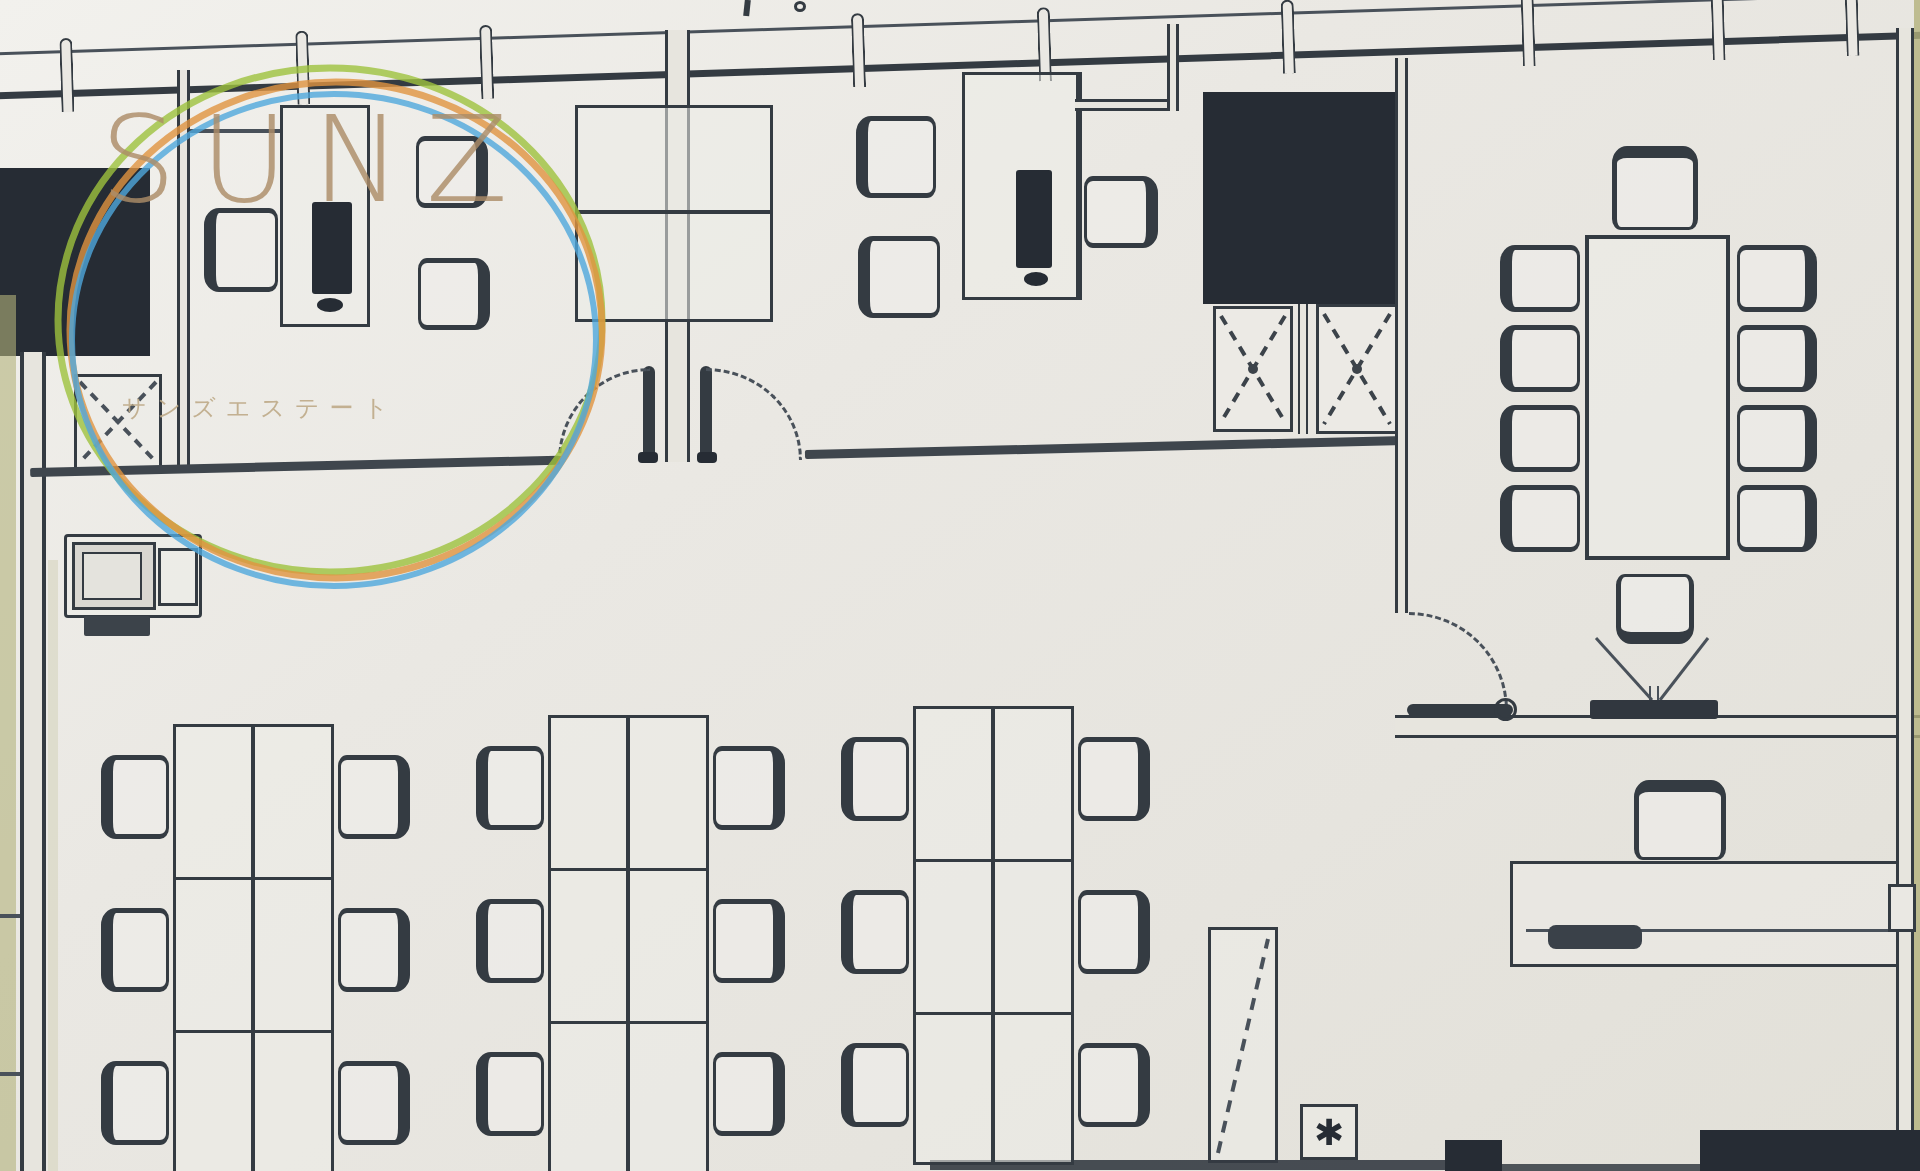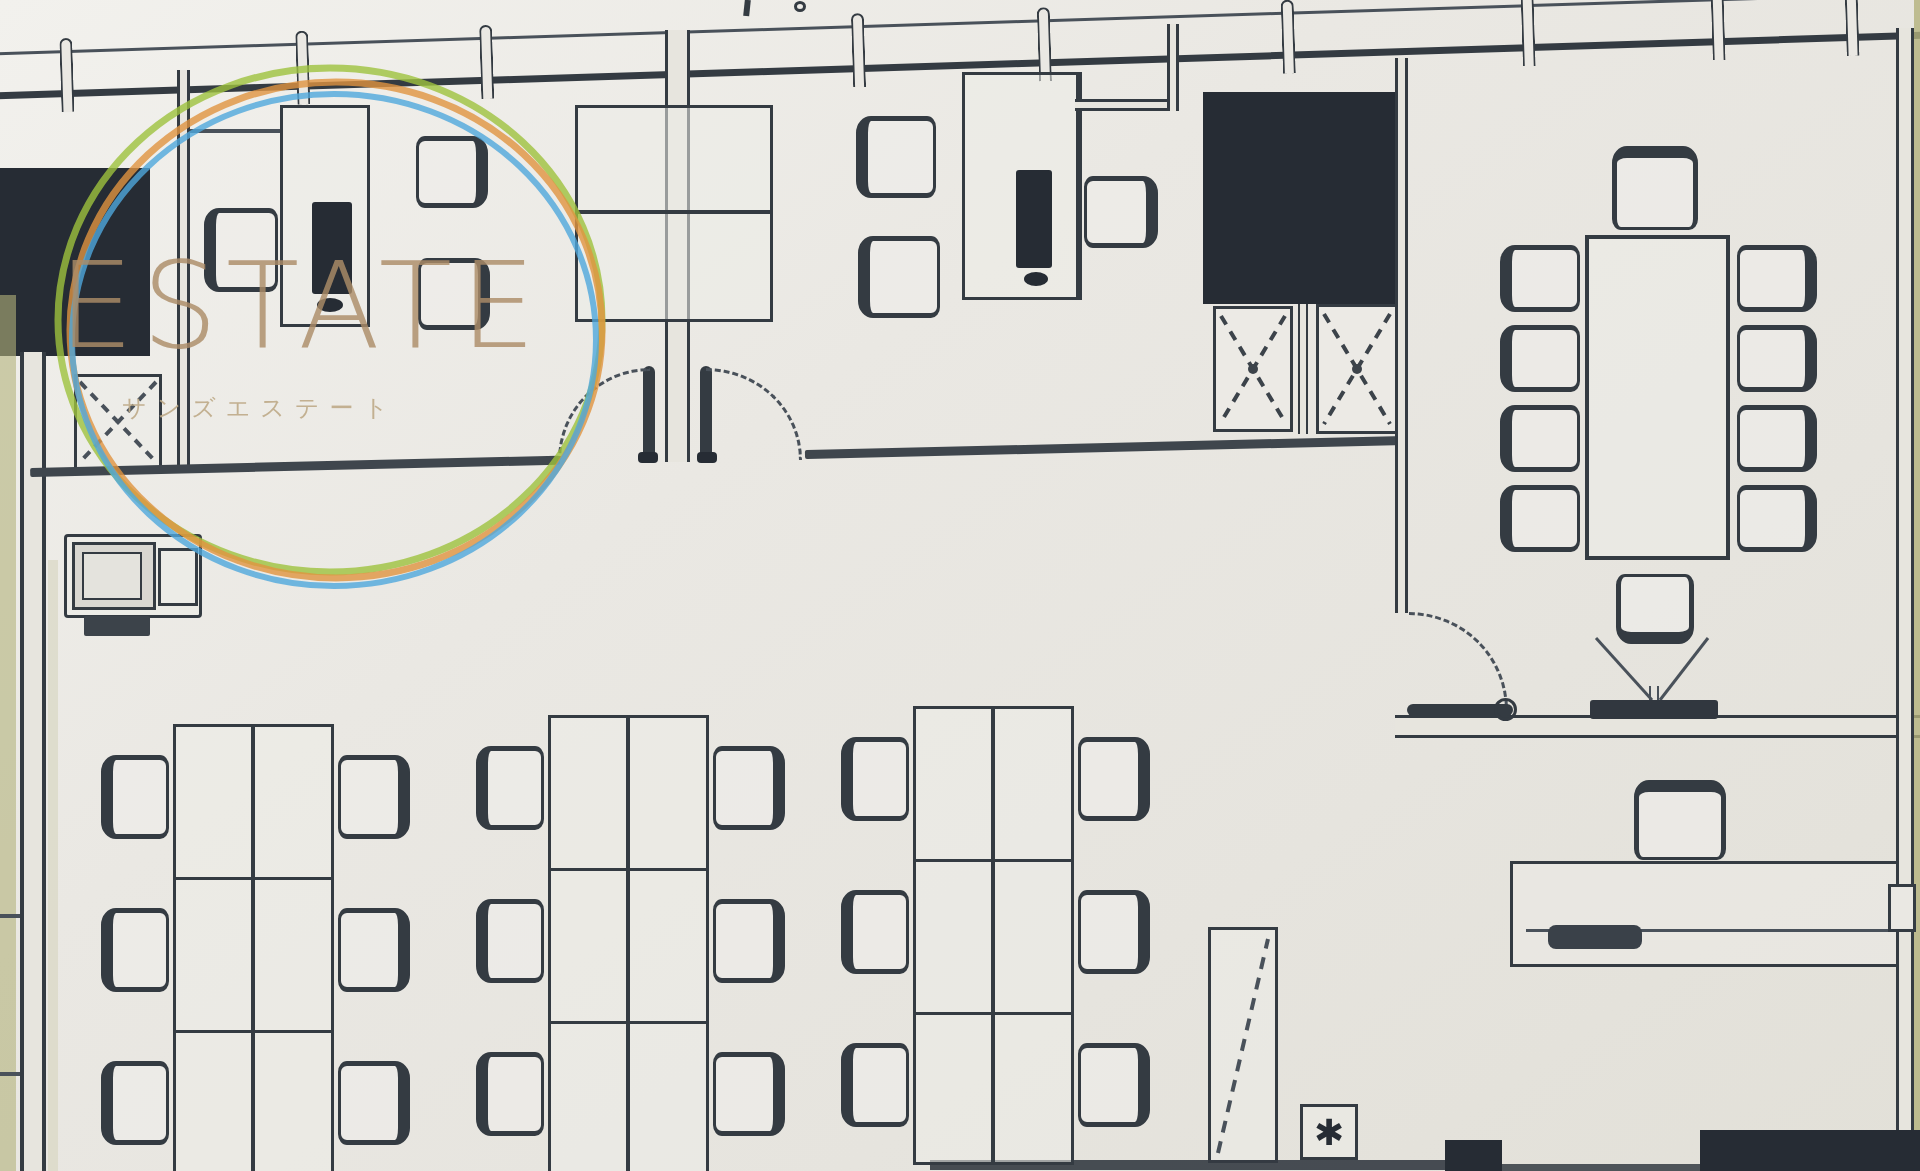--- a/index.html
+++ b/index.html
@@ -216,16 +216,16 @@
         <div class="chair ch-l" style="left:1078px;top:1043px;width:72px;height:84px;"></div>
       </div>
   </div>
 
   <div id="watermark">
     <svg width="1920" height="1171" viewBox="0 0 1920 1171" style="left:0;top:0;">
       <ellipse cx="330" cy="320" rx="272" ry="252" fill="none" stroke="#9ec23d" stroke-width="7" opacity="0.8"></ellipse>
       <ellipse cx="336" cy="330" rx="266" ry="248" fill="none" stroke="#e09340" stroke-width="7" opacity="0.8"></ellipse>
       <ellipse cx="334" cy="340" rx="262" ry="246" fill="none" stroke="#4fa8dc" stroke-width="6" opacity="0.8"></ellipse>
     </svg>
-    <div class="wm-txt" style="left:58px;top:246px;font-size:120px;letter-spacing:8px;">ESTATE</div>
+    <div class="wm-txt" style="left:100px;top:100px;font-size:120px;letter-spacing:24px;">SUNZ</div>
     <div class="wm-kana" style="left:122px;top:392px;font-size:24px;letter-spacing:10px;">サンズエステート</div>
   </div>
 </div>
 
 </body></html>

